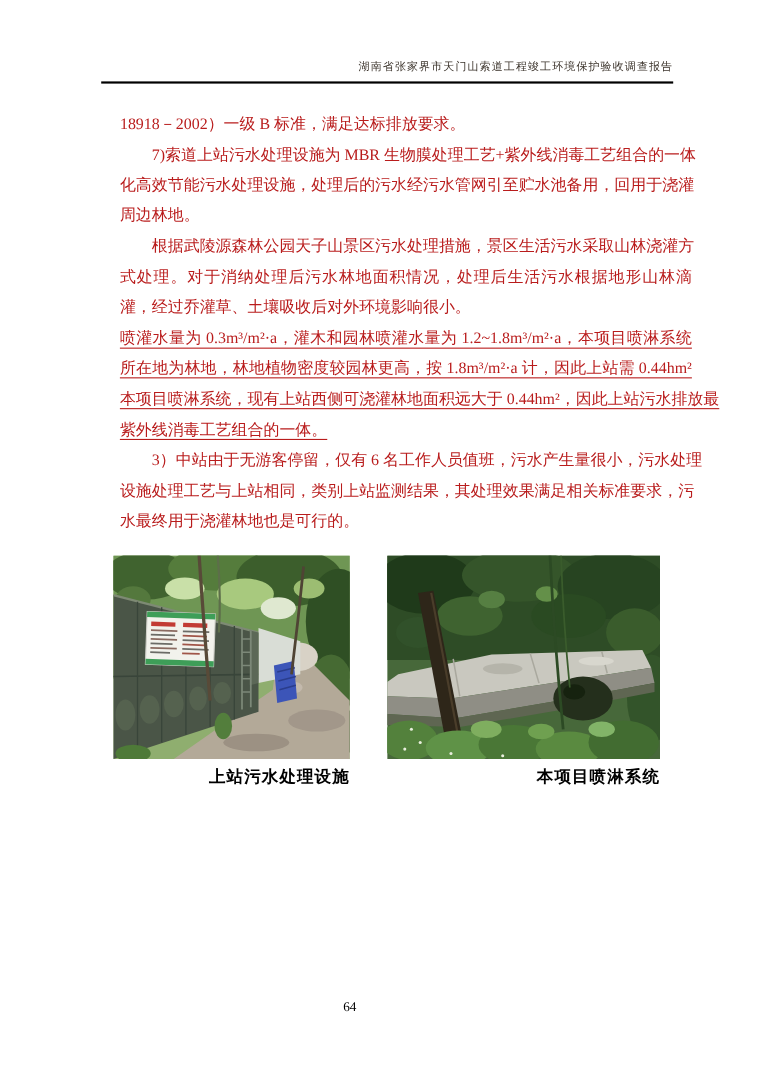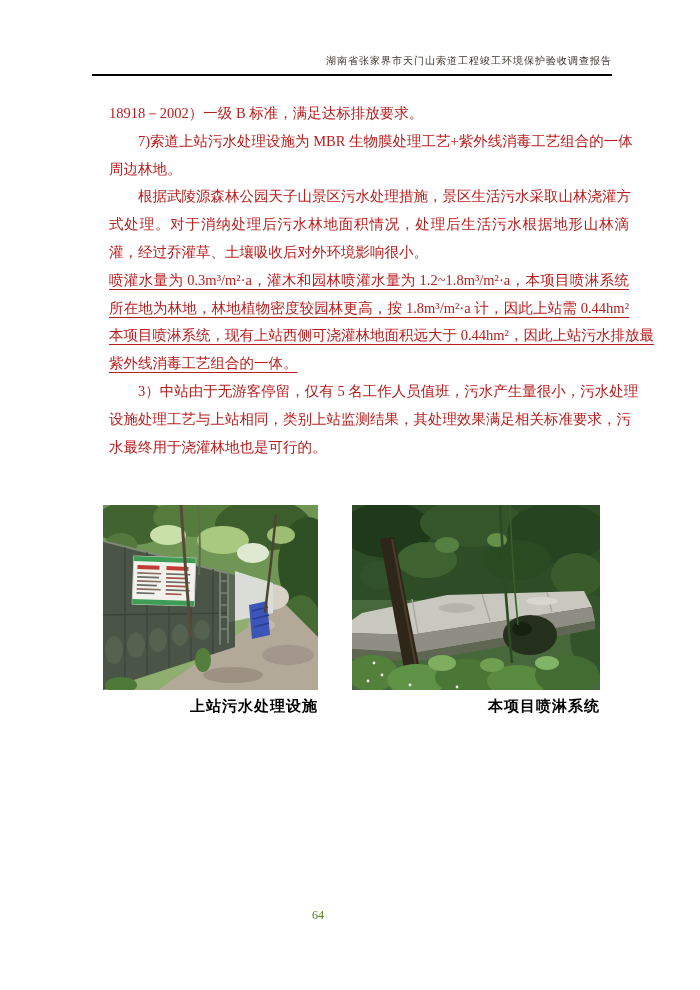--- a/index.html
+++ b/index.html
@@ -29,54 +29,55 @@
   .photo.left{left:103px;}
   .photo.right{left:352px;}
   .caption{
     position:absolute;top:697px;font-size:15px;font-weight:700;color:#000;
     text-align:right;letter-spacing:1px;
   }
   .caption.left{left:103px;width:215px;}
   .caption.right{left:352px;width:248px;}
   .page-number{
     position:absolute;top:908px;left:0;width:636px;text-align:center;
-    font-size:12px;color:#4d7c0f;
+    font-size:12px;color:#000000;
   }
 </style>
 </head>
 <body>
 
 <div class="page">
 
   <div class="header-title">湖南省张家界市天门山索道工程竣工环境保护验收调查报告</div>
   <div class="header-rule"></div>
 
   <div class="content">
     <div class="ln end">18918－2002）一级 B 标准，满足达标排放要求。</div>
 
     <div>
       <div class="ln first">7)索道上站污水处理设施为 MBR 生物膜处理工艺+紫外线消毒工艺组合的一体</div>
+      <div class="ln">化高效节能污水处理设施，处理后的污水经污水管网引至贮水池备用，回用于浇灌</div>
       <div class="ln end">周边林地。</div>
     </div>
 
     <div>
       <div class="ln first">根据武陵源森林公园天子山景区污水处理措施，景区生活污水采取山林浇灌方</div>
       <div class="ln">式处理。对于消纳处理后污水林地面积情况，处理后生活污水根据地形山林滴</div>
       <div class="ln end">灌，经过乔灌草、土壤吸收后对外环境影响很小。</div>
     </div>
 
     <div>
       <div class="ln u">喷灌水量为 0.3m³/m²·a，灌木和园林喷灌水量为 1.2~1.8m³/m²·a，本项目喷淋系统</div>
       <div class="ln u">所在地为林地，林地植物密度较园林更高，按 1.8m³/m²·a 计，因此上站需 0.44hm²</div>
       <div class="ln u">本项目喷淋系统，现有上站西侧可浇灌林地面积远大于 0.44hm²，因此上站污水排放最</div>
       <div class="ln end u">紫外线消毒工艺组合的一体。</div>
     </div>
 
     <div>
-      <div class="ln first">3）中站由于无游客停留，仅有 5 名工作人员值班，污水产生量很小，污水处理</div>
+      <div class="ln first">3）中站由于无游客停留，仅有 6 名工作人员值班，污水产生量很小，污水处理</div>
       <div class="ln">设施处理工艺与上站相同，类别上站监测结果，其处理效果满足相关标准要求，污</div>
       <div class="ln end">水最终用于浇灌林地也是可行的。</div>
     </div>
   </div>
 
   <svg class="photo left" width="215" height="185" viewBox="0 0 215 185" aria-hidden="true">
     <rect x="0" y="0" width="215" height="185" fill="#8fae6f"></rect>
 
     <rect x="0" y="0" width="215" height="112" fill="#6f9654"></rect>
     <ellipse cx="30" cy="18" rx="38" ry="22" fill="#40632f"></ellipse>

